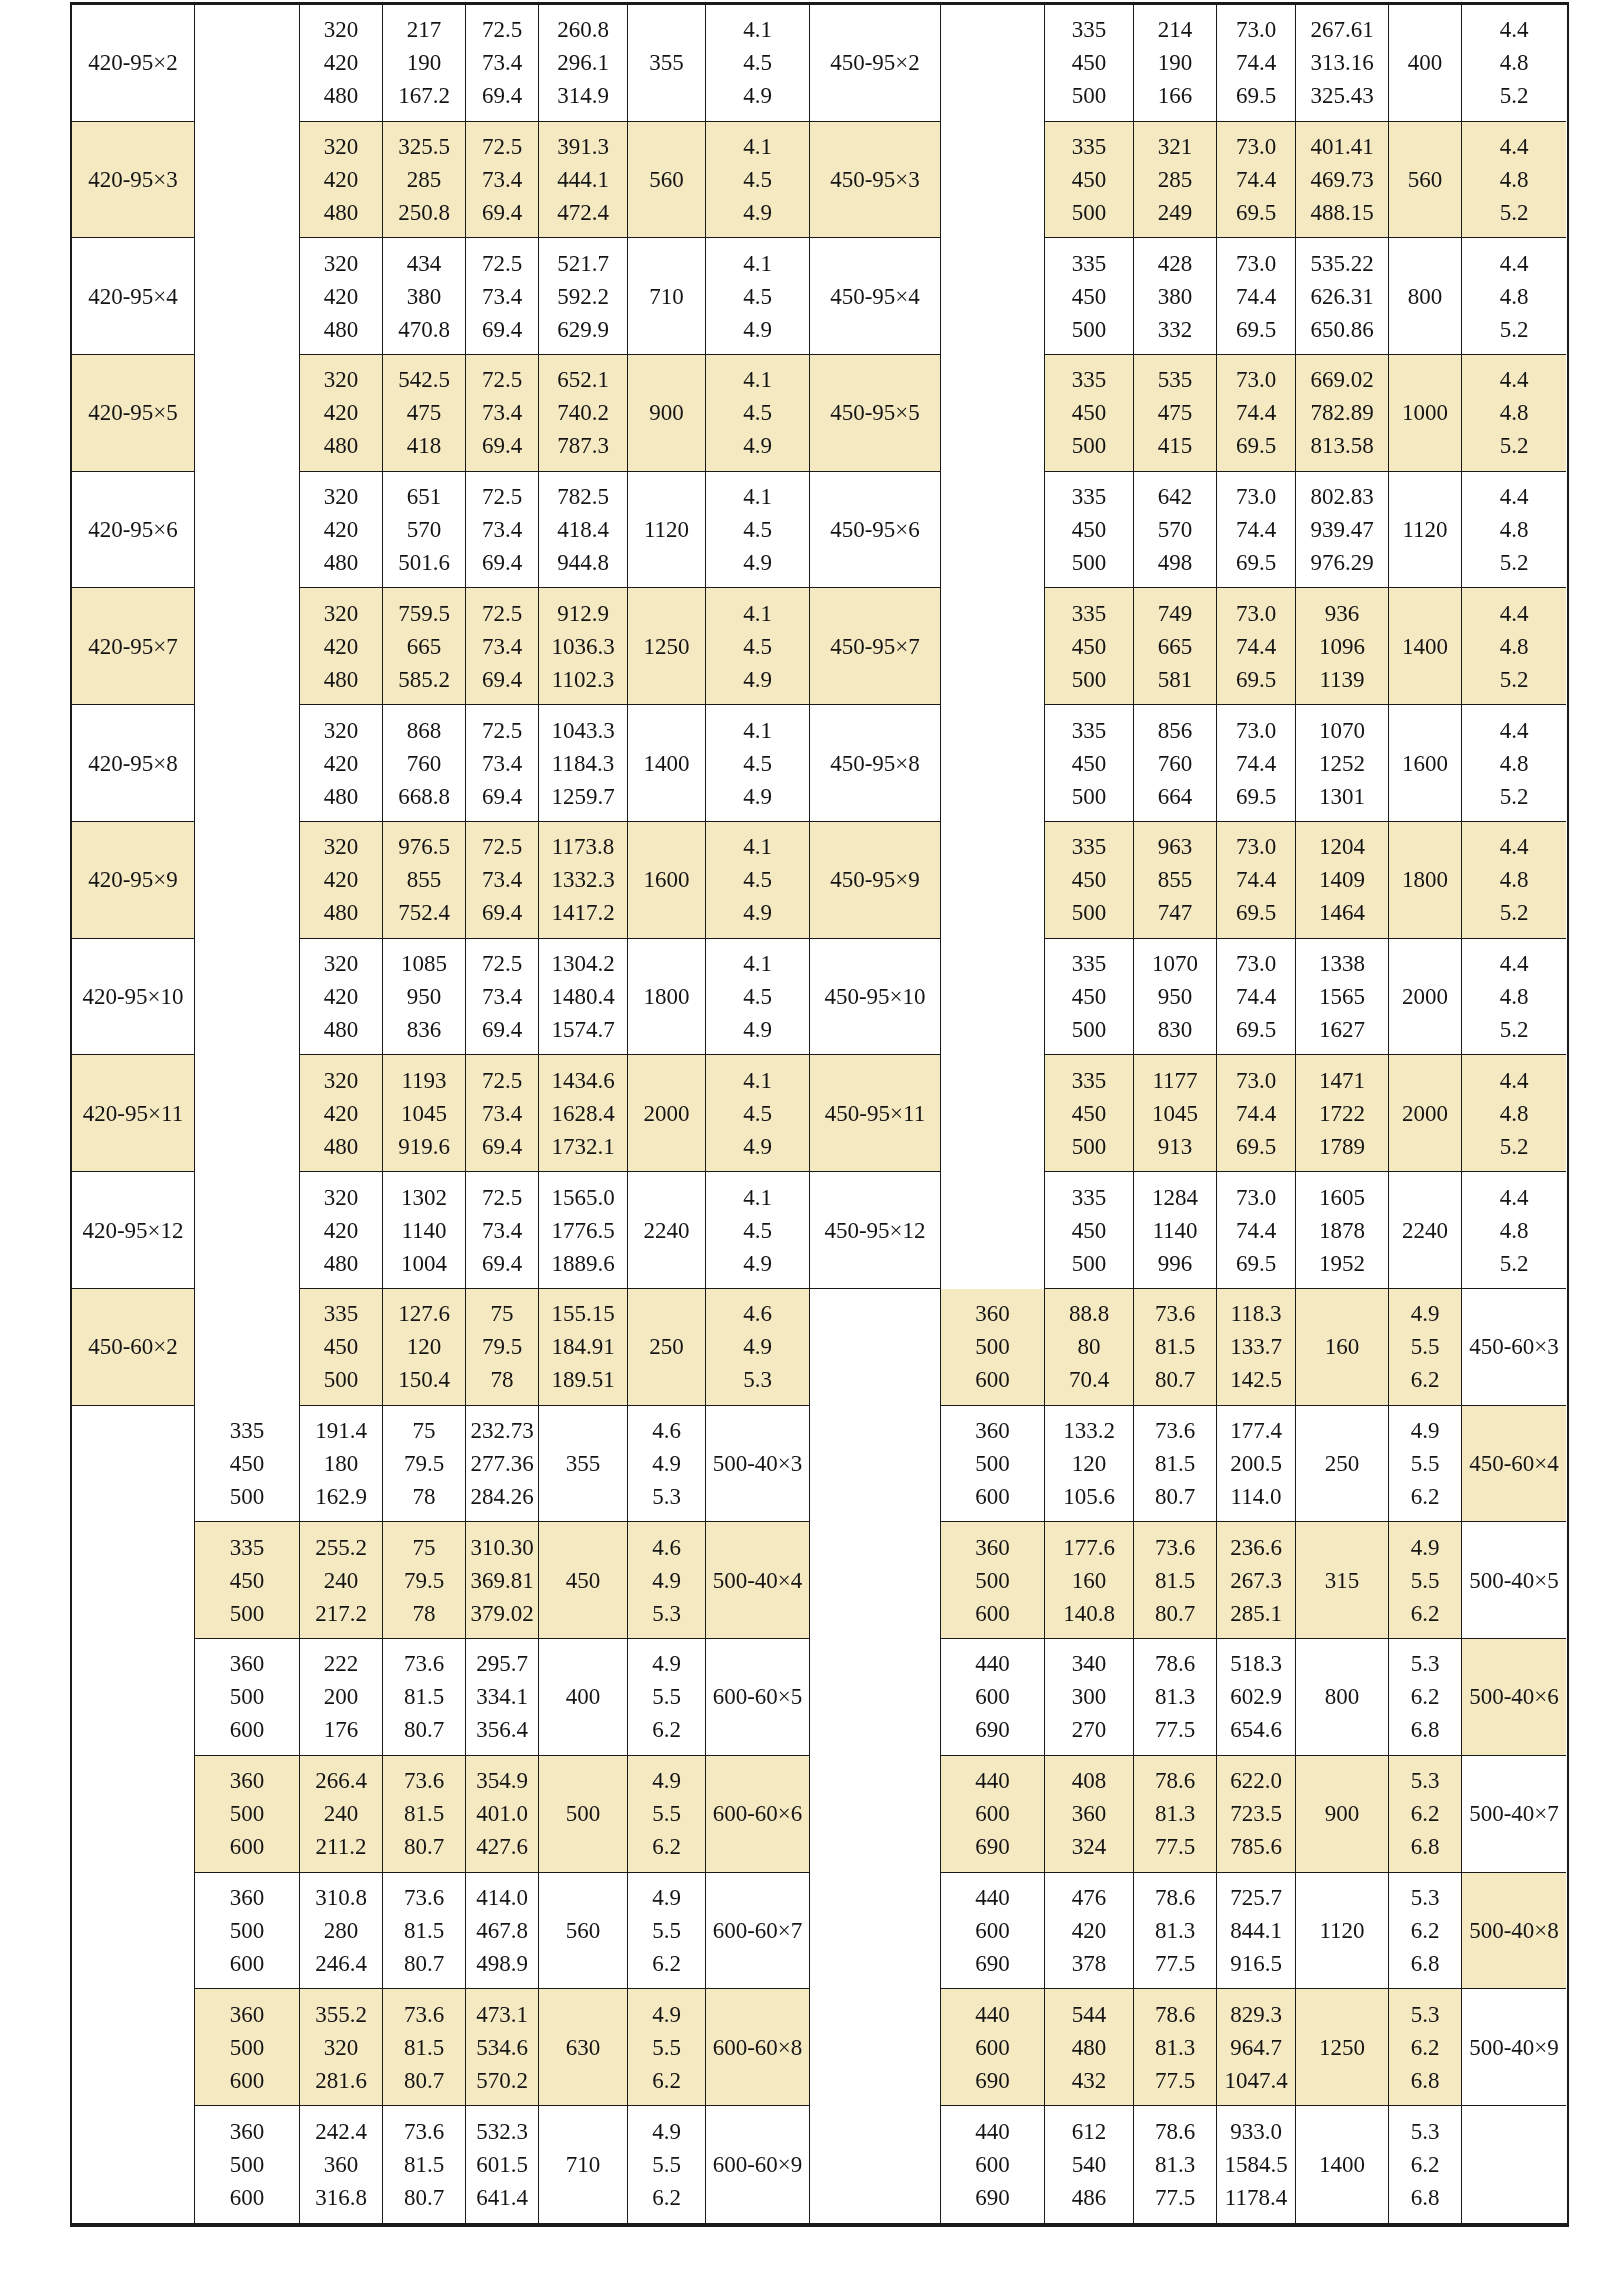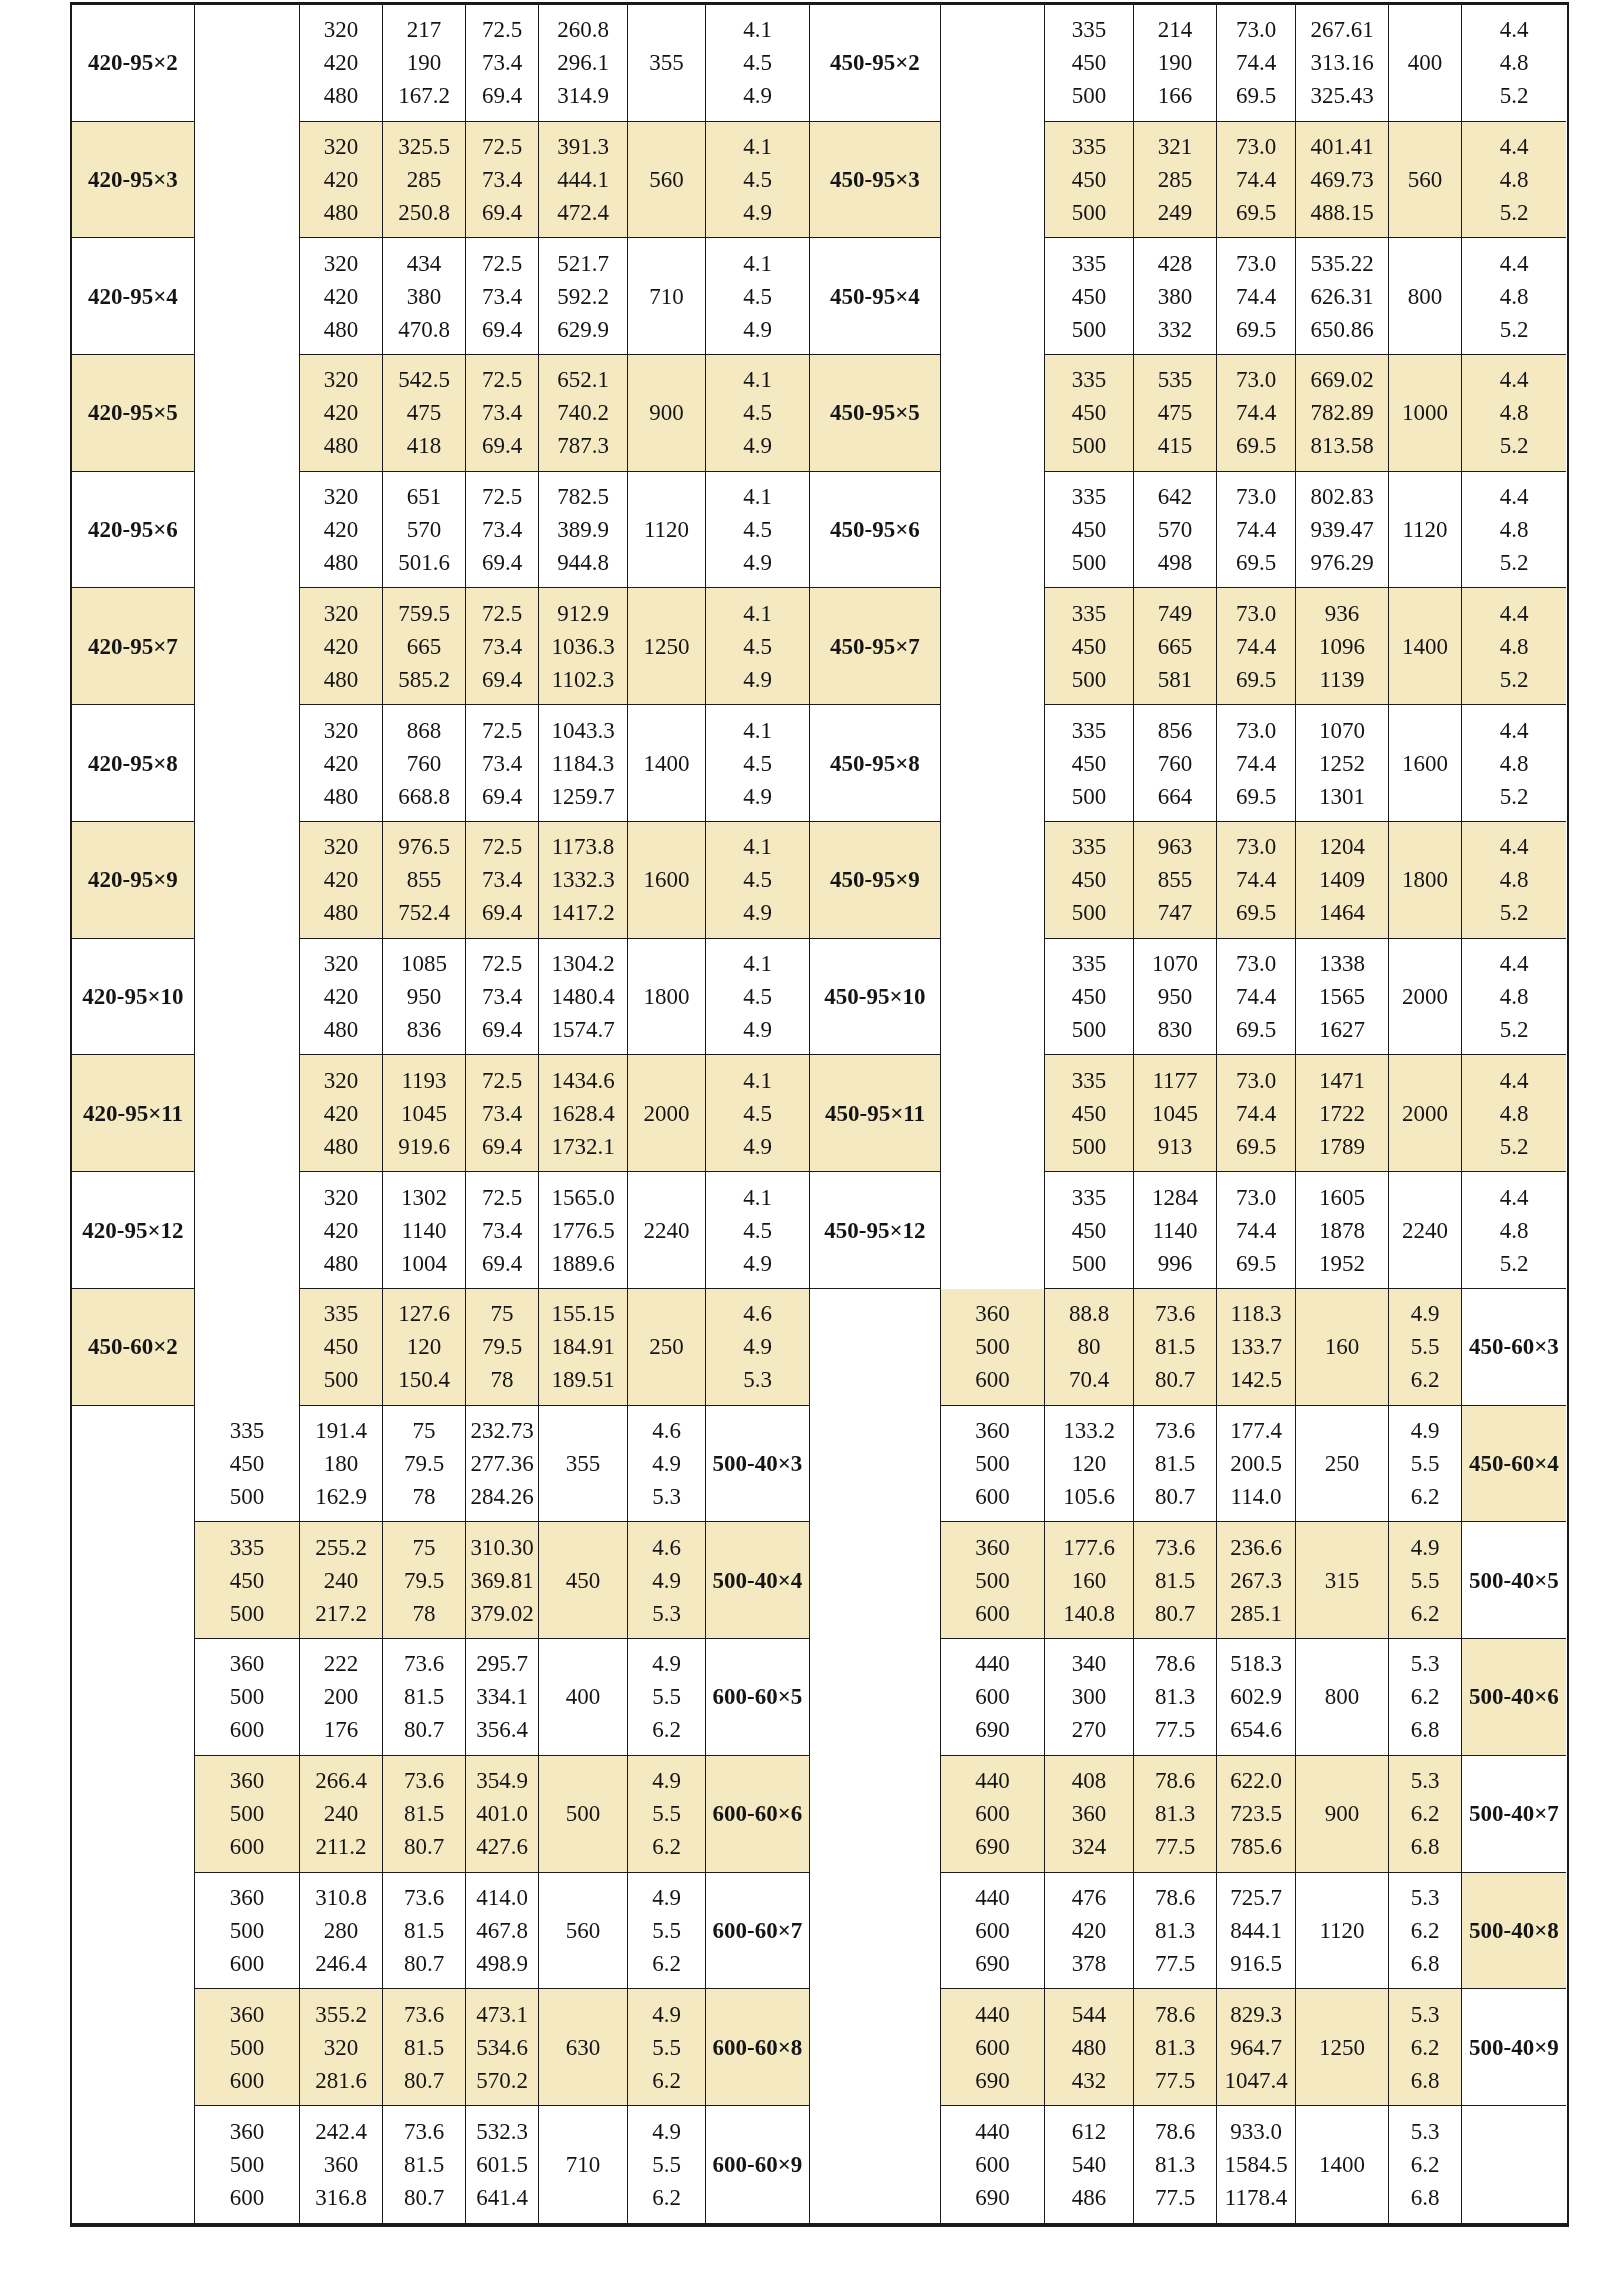--- a/index.html
+++ b/index.html
@@ -25,21 +25,21 @@
     border-bottom:1.8px solid #1a1a1a;
     display:flex;flex-direction:column;justify-content:center;align-items:center;
     overflow:hidden;
     font-size:23px;
   }
   .cell:nth-child(16n){border-right:none;}
   .cell:nth-child(n+289){border-bottom:none;}
   .cell.shaded{background:#F5E9C2;}
   .c-spacer{border-bottom:none !important;background:#ffffff !important;}
   .ln{line-height:33px;text-align:center;white-space:nowrap;}
-  .c-model .ln{font-size:23px;letter-spacing:0px;font-weight:bold;}
+  .c-model .ln{font-size:23px;letter-spacing:0px;}
 </style>
 </head>
 <body>
 
 <div class="sheet">
   <div class="tbl" id="tbl">
       <div class="cell c-model">
         <div class="ln">420-95×2</div>
       </div>
       <div class="cell c-spacer"></div>
@@ -309,21 +309,21 @@
         <div class="ln">570</div>
         <div class="ln">501.6</div>
       </div>
       <div class="cell c-eff">
         <div class="ln">72.5</div>
         <div class="ln">73.4</div>
         <div class="ln">69.4</div>
       </div>
       <div class="cell c-power">
         <div class="ln">782.5</div>
-        <div class="ln">389.9</div>
+        <div class="ln">418.4</div>
         <div class="ln">944.8</div>
       </div>
       <div class="cell c-motor">
         <div class="ln">1120</div>
       </div>
       <div class="cell c-npsh">
         <div class="ln">4.1</div>
         <div class="ln">4.5</div>
         <div class="ln">4.9</div>
       </div>

